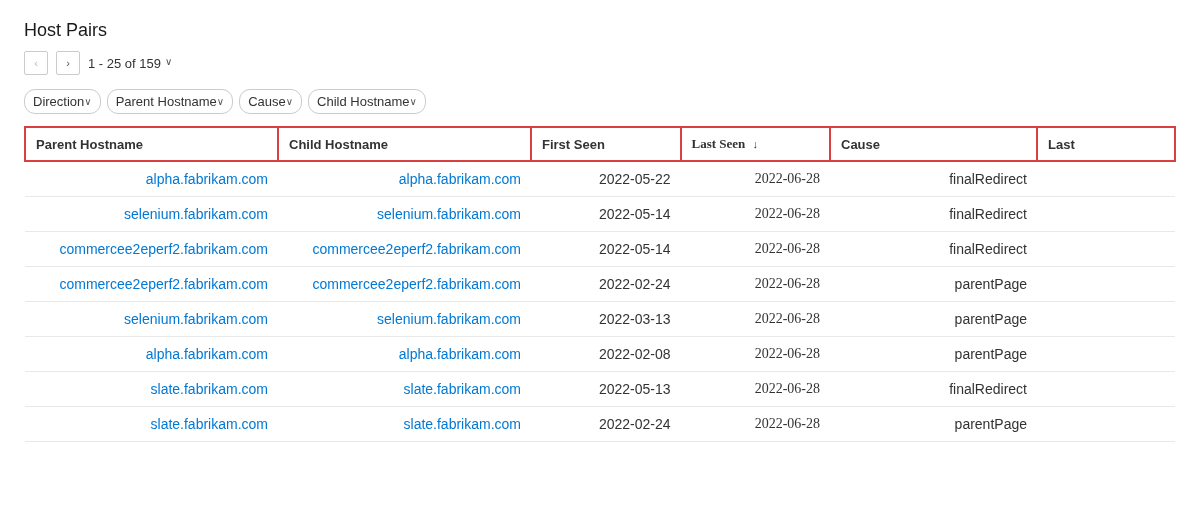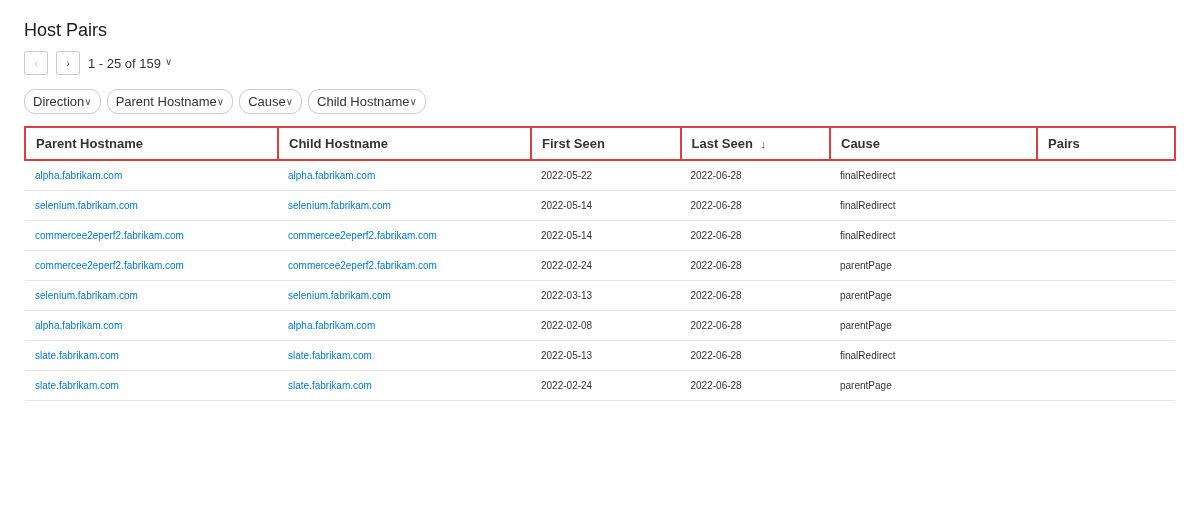--- a/index.html
+++ b/index.html
@@ -88,33 +88,34 @@
     .table-container thead tr th .sort-icon {
       display: inline-block;
       margin-left: 4px;
       font-size: 11px;
     }
     .table-container tbody tr {
       border-bottom: 1px solid #e8e8e8;
     }
     .table-container tbody tr td {
       padding: 9px 10px;
-      font-size: 10px;
+      font-size: 14px;
       color: #333;
       vertical-align: middle;
+      text-align: right;
     }
     .link-cell {
       color: #0078d4;
       cursor: pointer;
       text-decoration: none;
     }
     .col-parent { width: 22%; }
     .col-child { width: 22%; }
     .col-first { width: 13%; }
-    .col-last { width: 13%; }
+    .col-last { width: 13%; font-family: Liberation Serif, serif; }
     .col-cause { width: 18%; }
     .col-tags { width: 12%; }
   </style>
 </head>
 <body>
 
 <div class="page-container">
 
   <div class="page-title">Host Pairs</div>
 
@@ -159,21 +160,21 @@
           <span>First Seen</span>
         </th>
         <th class="col-last">
           <span>Last Seen</span>
           <span class="sort-icon">↓</span>
         </th>
         <th class="col-cause">
           <span>Cause</span>
         </th>
         <th class="col-tags no-border" style="border:2px solid #d94040;">
-          <span>Pairs</span>
+          <span>Last</span>
         </th>
       </tr>
     </thead>
     <tbody id="table-body">
     <tr>
           <td class="col-parent"><a class="link-cell" href="#">alpha.fabrikam.com</a></td>
           <td class="col-child"><a class="link-cell" href="#">alpha.fabrikam.com</a></td>
           <td class="col-first">2022-05-22</td>
           <td class="col-last">2022-06-28</td>
           <td class="col-cause">finalRedirect</td>

